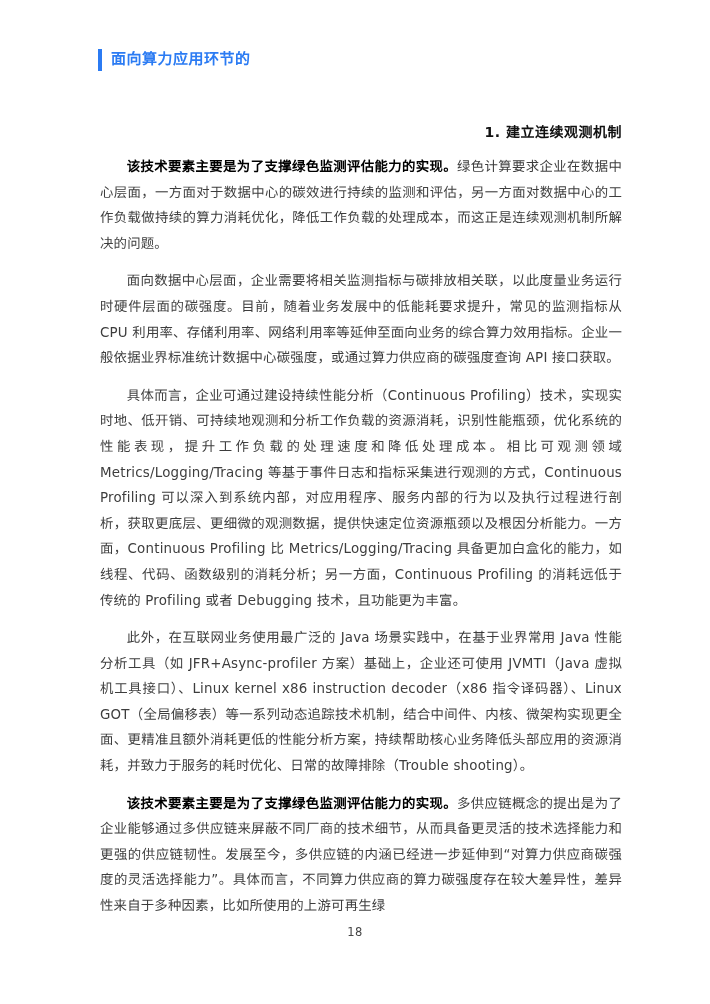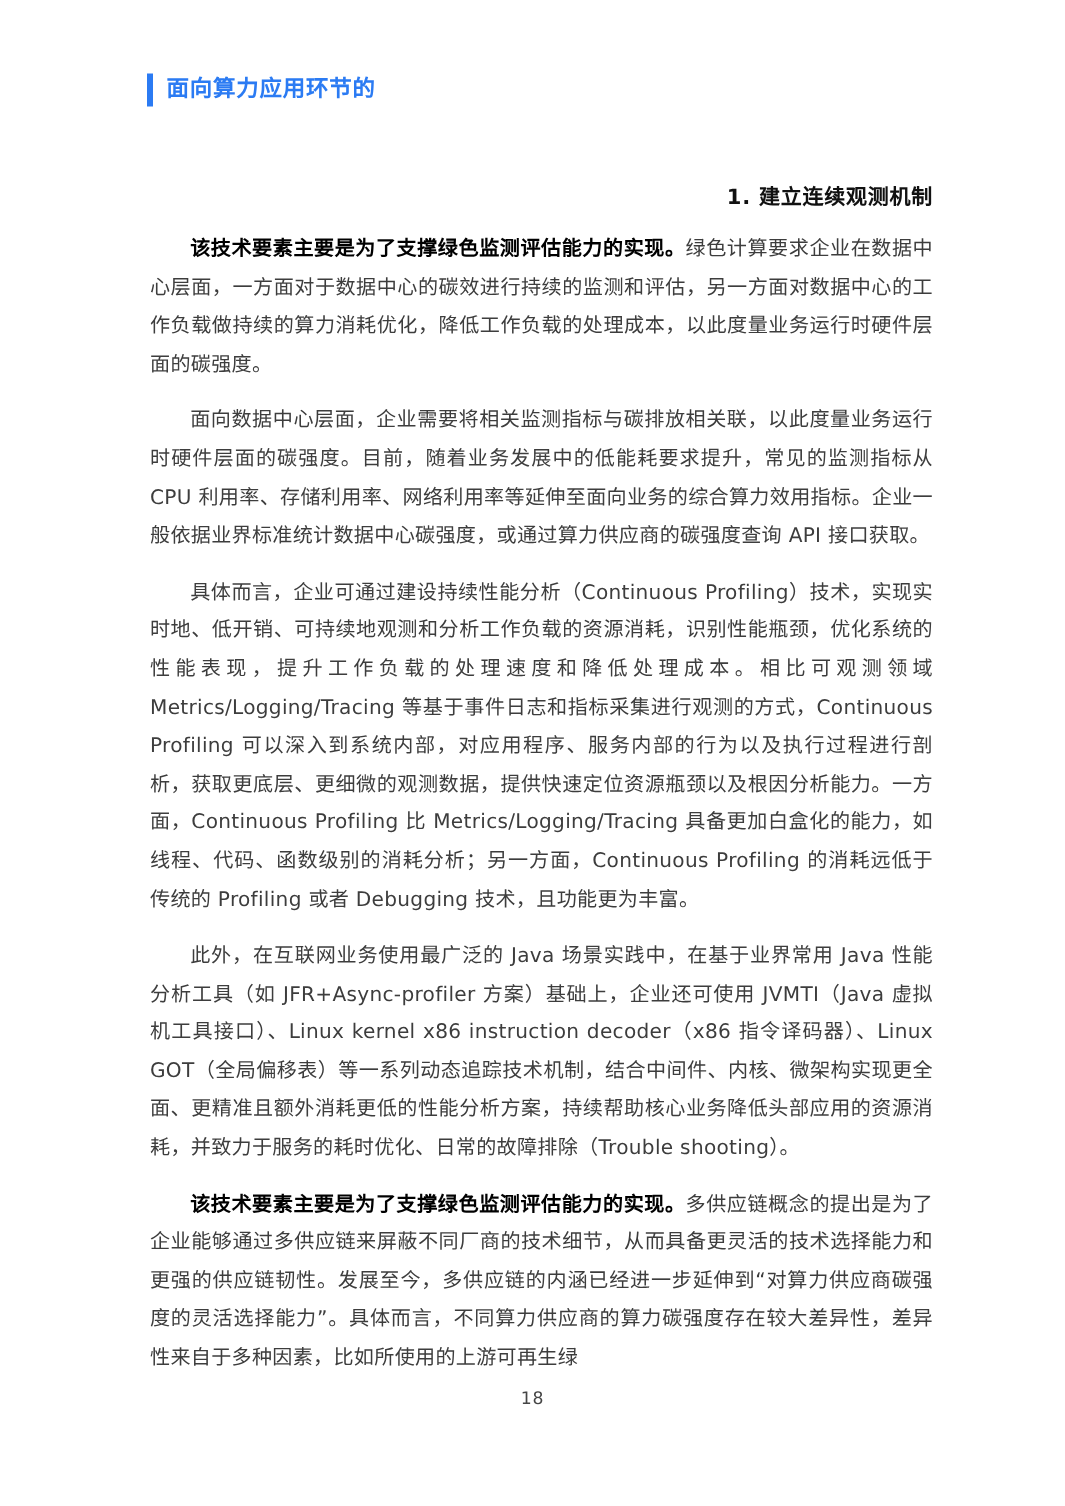--- a/index.html
+++ b/index.html
@@ -100,21 +100,21 @@
     <div class="accent-bar"></div>
     <div class="titles">
       <div class="title-line">面向算力应用环节的</div>
     </div>
   </div>
 
   <div class="content">
 
     <div class="section-heading">1. 建立连续观测机制</div>
 
-    <p class="para"><span class="lead">该技术要素主要是为了支撑绿色监测评估能力的实现。</span><span>绿色计算要求企业在数据中心层面，一方面对于数据中心的碳效进行持续的监测和评估，另一方面对数据中心的工作负载做持续的算力消耗优化，降低工作负载的处理成本，以此度量业务运行时硬件层面的碳强度。</span></p>
+    <p class="para"><span class="lead">该技术要素主要是为了支撑绿色监测评估能力的实现。</span><span>绿色计算要求企业在数据中心层面，一方面对于数据中心的碳效进行持续的监测和评估，另一方面对数据中心的工作负载做持续的算力消耗优化，降低工作负载的处理成本，而这正是连续观测机制所解决的问题。</span></p>
 
     <p class="para"><span>面向数据中心层面，企业需要将相关监测指标与碳排放相关联，以此度量业务运行时硬件层面的碳强度。目前，随着业务发展中的低能耗要求提升，常见的监测指标从 CPU 利用率、存储利用率、网络利用率等延伸至面向业务的综合算力效用指标。企业一般依据业界标准统计数据中心碳强度，或通过算力供应商的碳强度查询 API 接口获取。</span></p>
 
 
     <p class="para"><span>具体而言，企业可通过建设持续性能分析（Continuous Profiling）技术，实现实时地、低开销、可持续地观测和分析工作负载的资源消耗，识别性能瓶颈，优化系统的性能表现，提升工作负载的处理速度和降低处理成本。相比可观测领域 Metrics/Logging/Tracing 等基于事件日志和指标采集进行观测的方式，Continuous Profiling 可以深入到系统内部，对应用程序、服务内部的行为以及执行过程进行剖析，获取更底层、更细微的观测数据，提供快速定位资源瓶颈以及根因分析能力。一方面，Continuous Profiling 比 Metrics/Logging/Tracing 具备更加白盒化的能力，如线程、代码、函数级别的消耗分析；另一方面，Continuous Profiling 的消耗远低于传统的 Profiling 或者 Debugging 技术，且功能更为丰富。</span></p>
 
     <p class="para"><span>此外，在互联网业务使用最广泛的 Java 场景实践中，在基于业界常用 Java 性能分析工具（如 JFR+Async-profiler 方案）基础上，企业还可使用 JVMTI（Java 虚拟机工具接口）、Linux kernel x86 instruction decoder（x86 指令译码器）、Linux GOT（全局偏移表）等一系列动态追踪技术机制，结合中间件、内核、微架构实现更全面、更精准且额外消耗更低的性能分析方案，持续帮助核心业务降低头部应用的资源消耗，并致力于服务的耗时优化、日常的故障排除（Trouble shooting）。</span></p>
 
 
     <p class="para"><span class="lead">该技术要素主要是为了支撑绿色监测评估能力的实现。</span><span>多供应链概念的提出是为了企业能够通过多供应链来屏蔽不同厂商的技术细节，从而具备更灵活的技术选择能力和更强的供应链韧性。发展至今，多供应链的内涵已经进一步延伸到“对算力供应商碳强度的灵活选择能力”。具体而言，不同算力供应商的算力碳强度存在较大差异性，差异性来自于多种因素，比如所使用的上游可再生绿</span></p>

